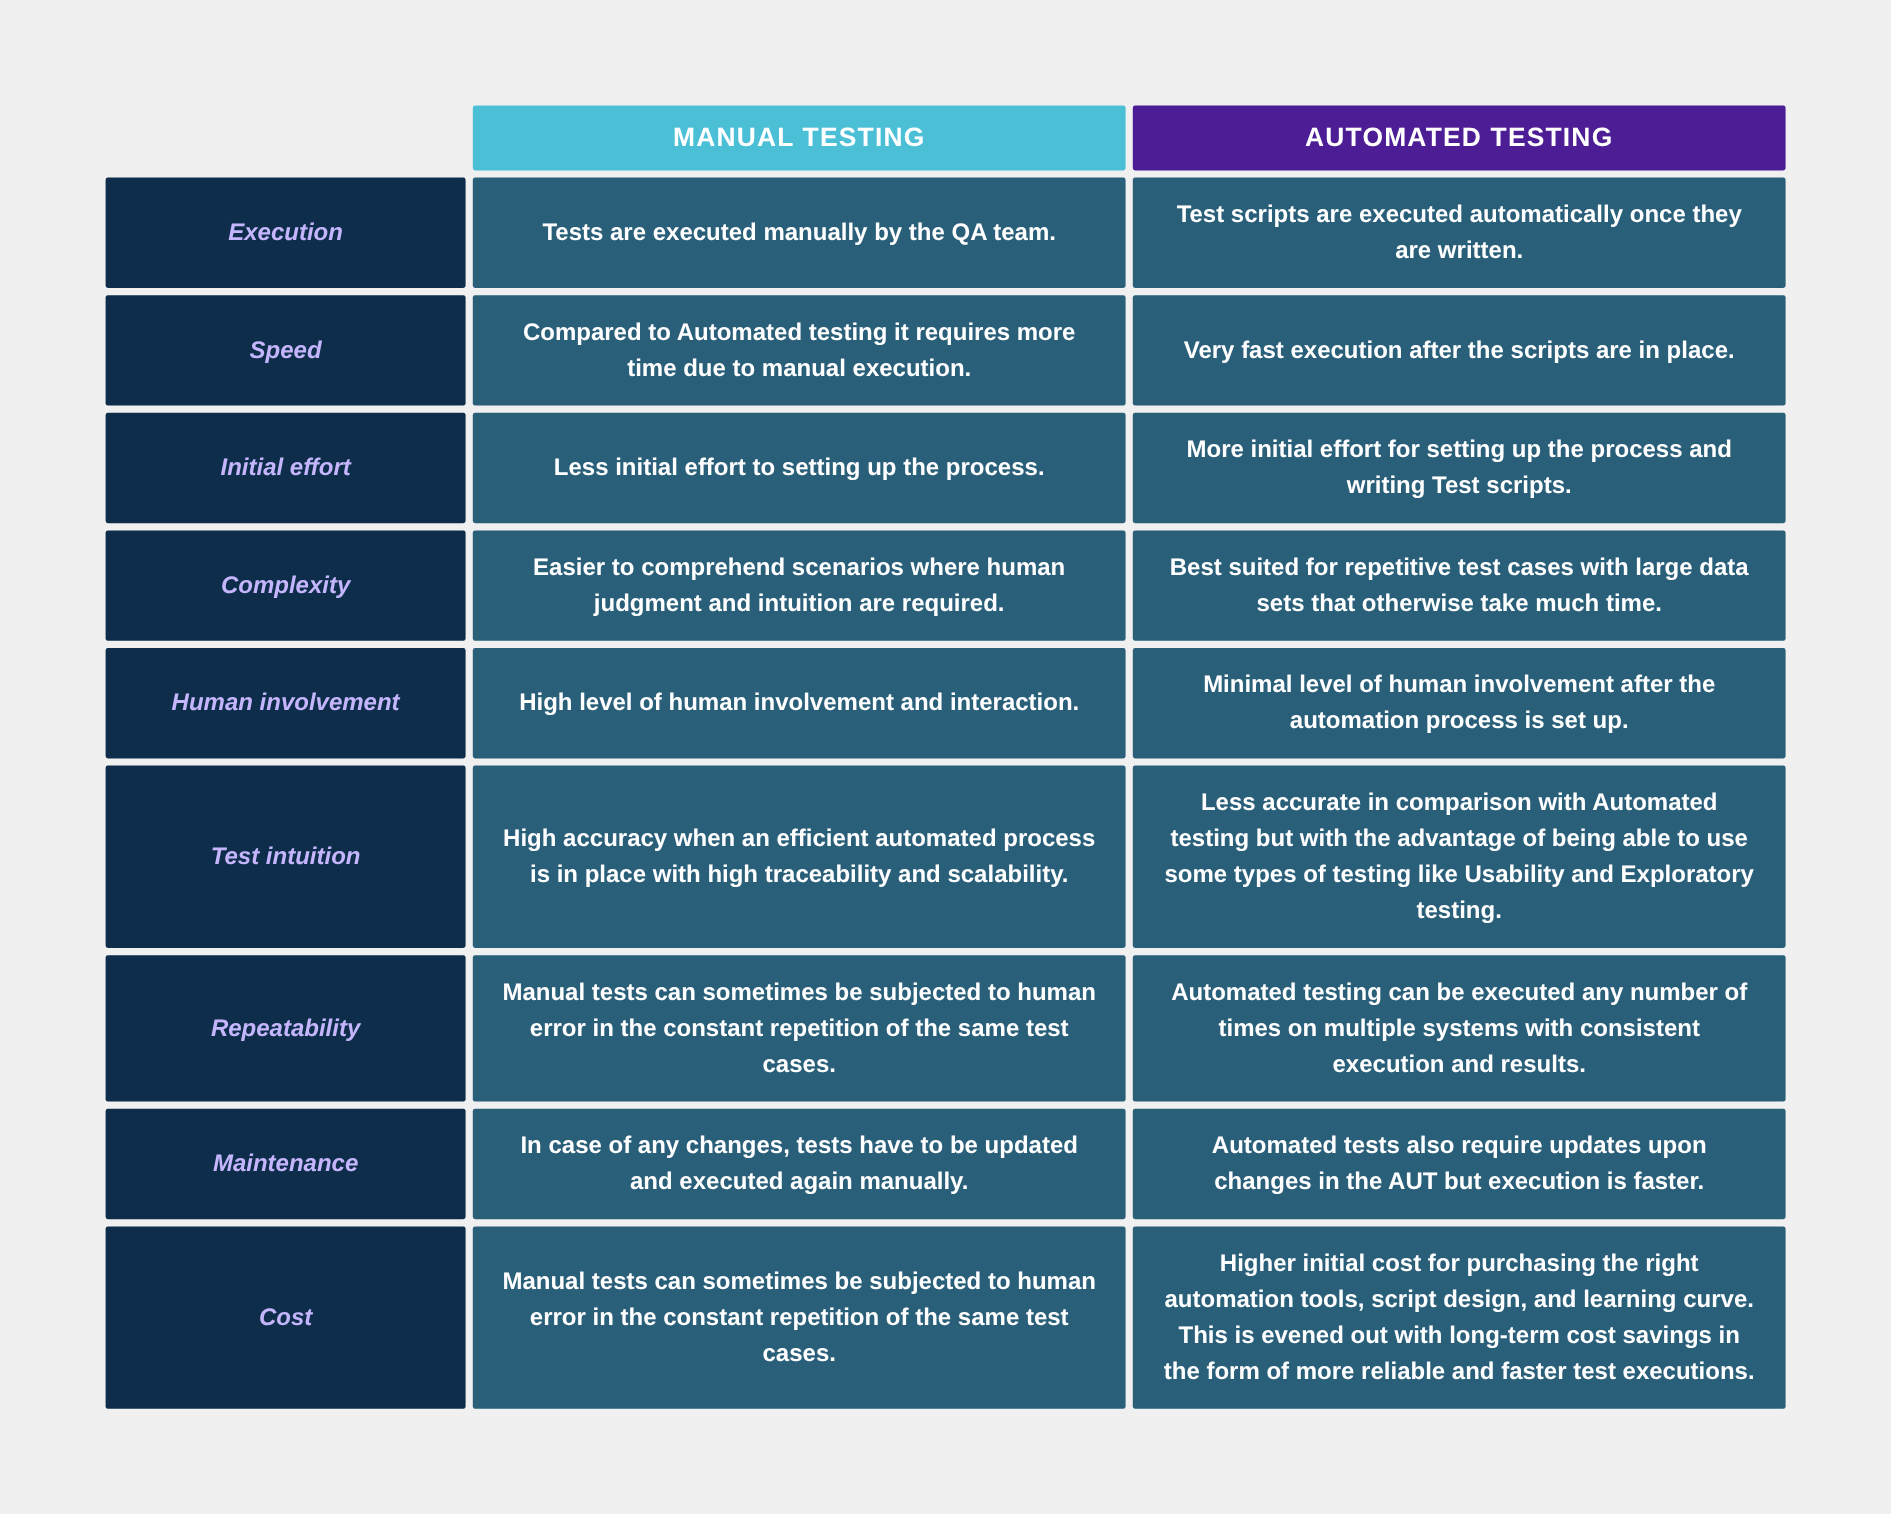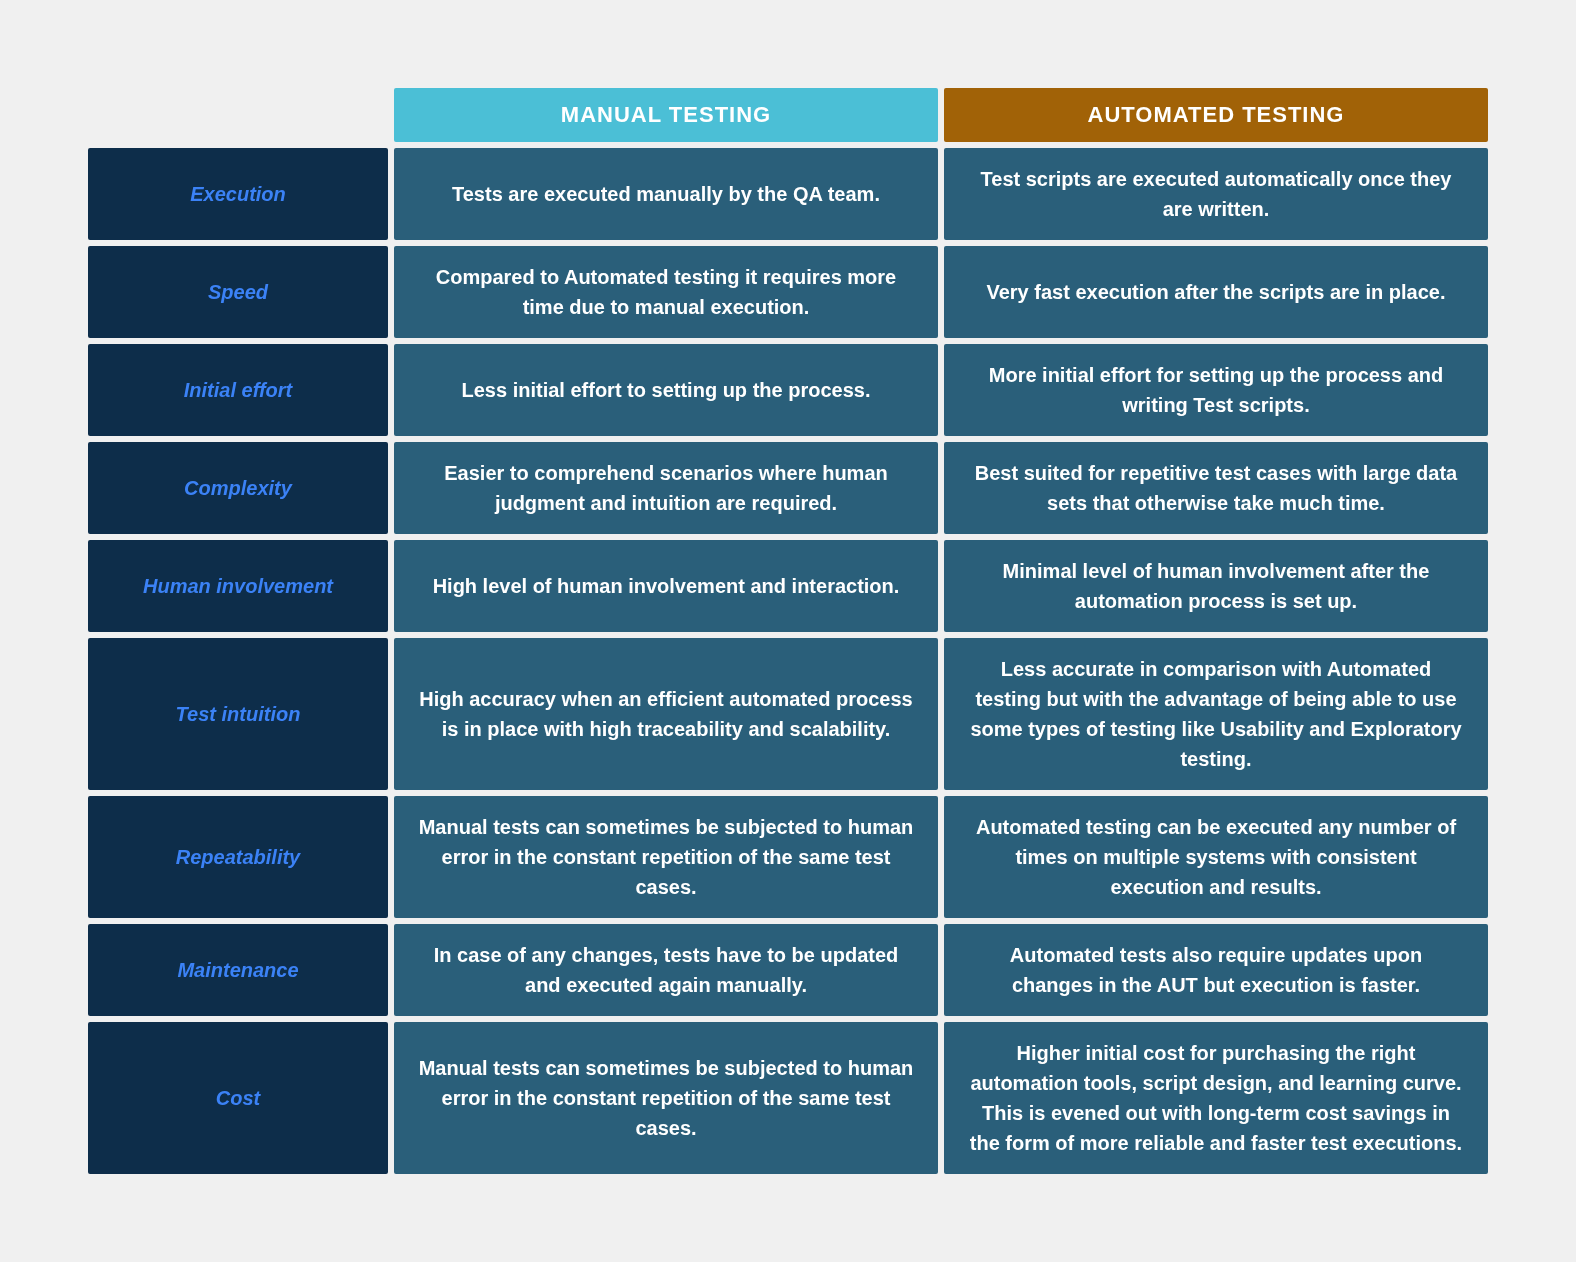--- a/index.html
+++ b/index.html
@@ -28,28 +28,28 @@
       font-weight: 900;
       letter-spacing: 1px;
       color: #fff;
       text-transform: uppercase;
       border-radius: 2px;
     }
     .header-manual {
       background: #4bbfd6;
     }
     .header-automated {
-      background: #a16207;
+      background: #4c1d95;
     }
     .empty-header {
       background: transparent;
     }
     .row-label {
       background: #0d2d4a;
-      color: #3b82f6;
+      color: #c4b5fd;
       display: flex;
       align-items: center;
       justify-content: center;
       padding: 16px 20px;
       font-size: 20px;
       font-weight: 900;
       font-style: italic;
       text-align: center;
       border-radius: 2px;
       min-height: 80px;

